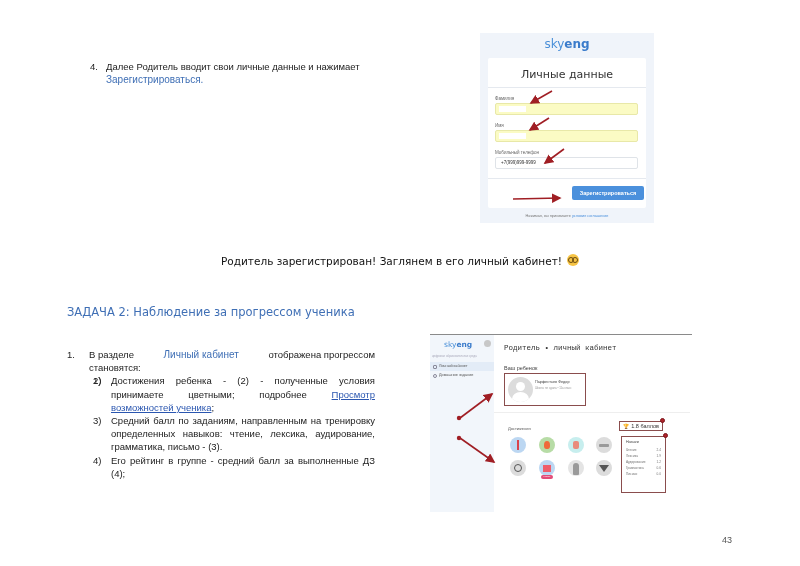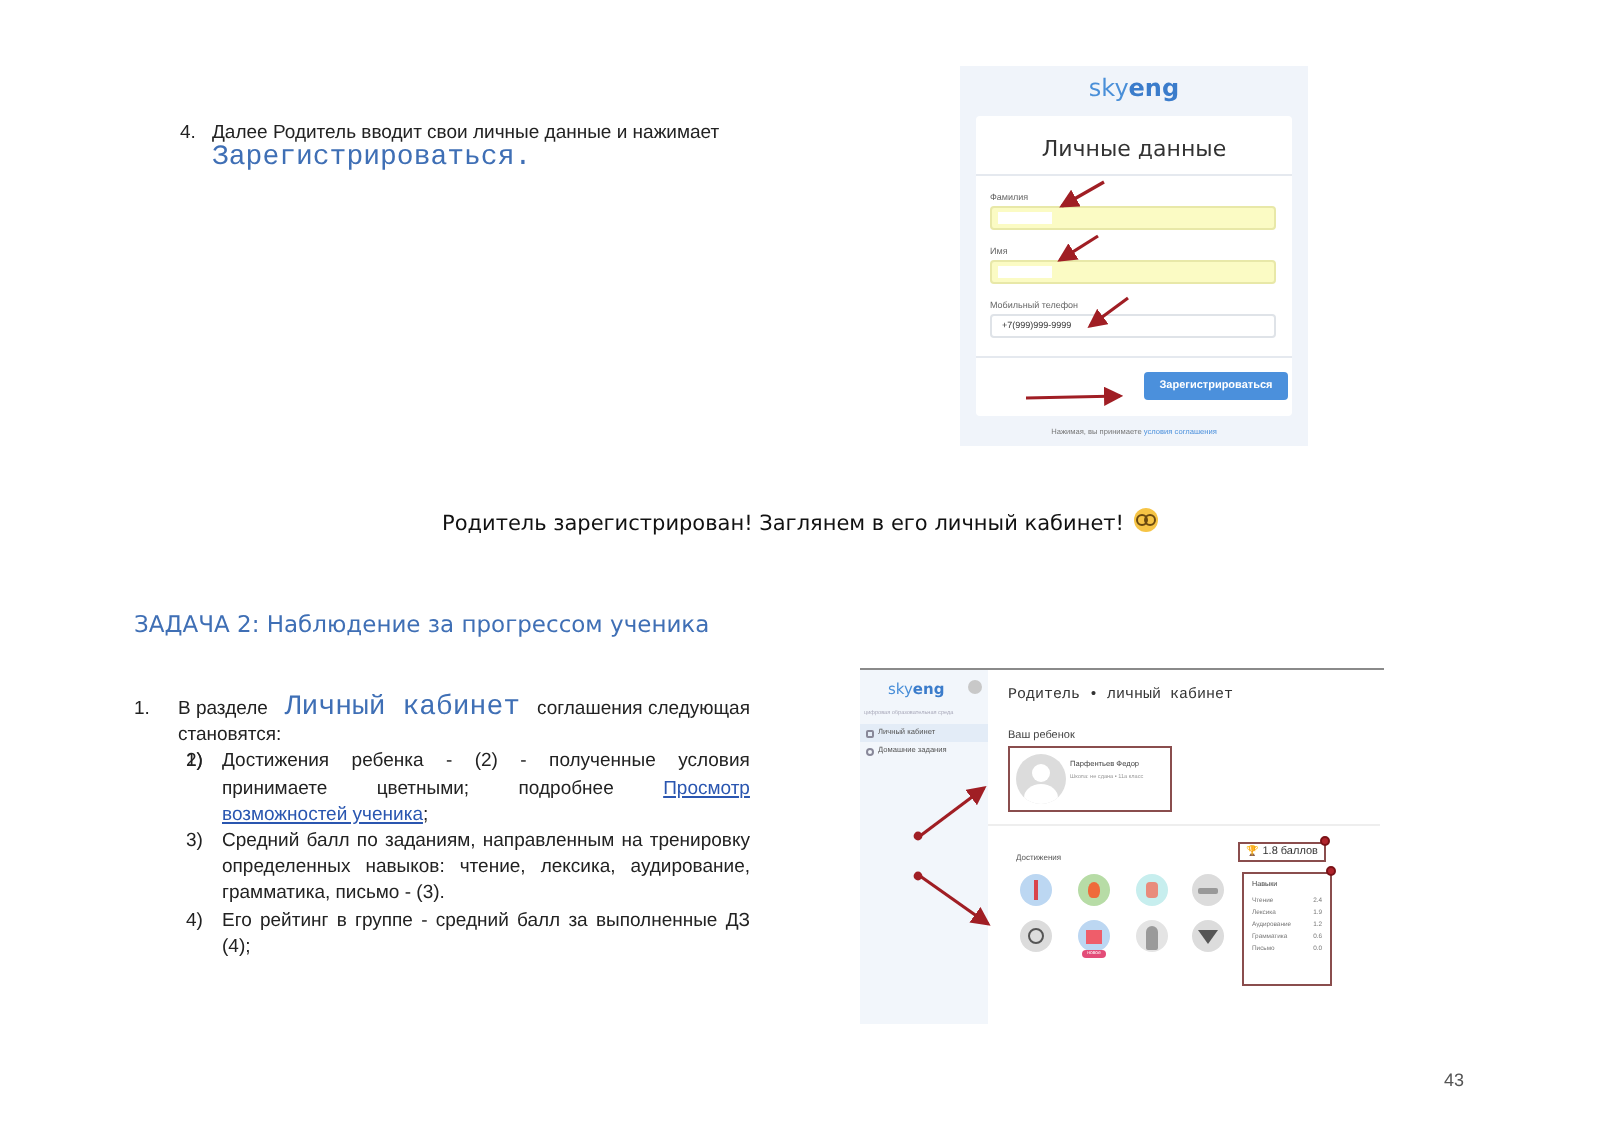--- a/index.html
+++ b/index.html
@@ -3,21 +3,21 @@
 <meta charset="utf-8">
 <style>
   * { box-sizing: border-box; margin: 0; padding: 0; }
   html, body { width: 800px; height: 566px; background: #ffffff; overflow: hidden; }
   body { position: relative; font-family: "Liberation Sans", sans-serif; color: #222; }
 
   
   .step4 { position: absolute; left: 90px; top: 60px; width: 300px; font-size: 9.5px; line-height: 13px; color: #222; }
   .step4 .num { position: absolute; left: 0; top: 0; }
   .step4 .txt { margin-left: 16px; }
-  .link-styled { color: #3f6fb5; font-family: Liberation Mono, monospace; font-size: 14px; }
+  .link-styled { color: #3f6fb5; font-family: Liberation Sans, sans-serif; font-size: 10px; }
 
   
   .reg-shot { position: absolute; left: 480px; top: 33px; width: 174px; height: 190px; background: #f0f4fa; }
   .reg-logo { position: absolute; left: 0; top: 4px; width: 100%; text-align: center; font-size: 12px; color: #4a8fd8; font-family: "DejaVu Sans", sans-serif; }
   .reg-logo b { color: #3b7ccb; }
   .reg-card { position: absolute; left: 8px; top: 25px; width: 158px; height: 150px; background: #fff; border-radius: 2px; }
   .reg-title { position: absolute; left: 0; top: 10px; width: 100%; text-align: center; font-size: 11px; color: #333; font-family: "DejaVu Sans", sans-serif; }
   .reg-divider { position: absolute; left: 0; top: 29px; width: 100%; height: 1px; background: #e5e9ef; }
   .reg-label { position: absolute; left: 7px; font-size: 4.5px; color: #666; }
   .reg-input { position: absolute; left: 7px; width: 143px; height: 12px; border: 1px solid #dfe3e8; border-radius: 2px; font-size: 4.5px; padding-left: 5px; line-height: 10px; color: #333; }
@@ -116,21 +116,21 @@
 </div>
 
 <div class="task-heading">ЗАДАЧА 2: Наблюдение за прогрессом ученика</div>
 
 <div class="task-list">
   <div class="item1">
     <span class="n">1.</span>
     <div class="first">
       <span>В разделе</span>
       <span class="link-styled">Личный кабинет</span>
-      <span>соглашения следующая</span>
+      <span>отображена прогрессом</span>
     </div>
     <div>становятся:</div>
   </div>
   <div class="sub">
     <span class="n">1)</span>
   </div>
   <div class="sub">
     <span class="n">2)</span>
     <div class="line-justify">
       <span>Достижения</span>

